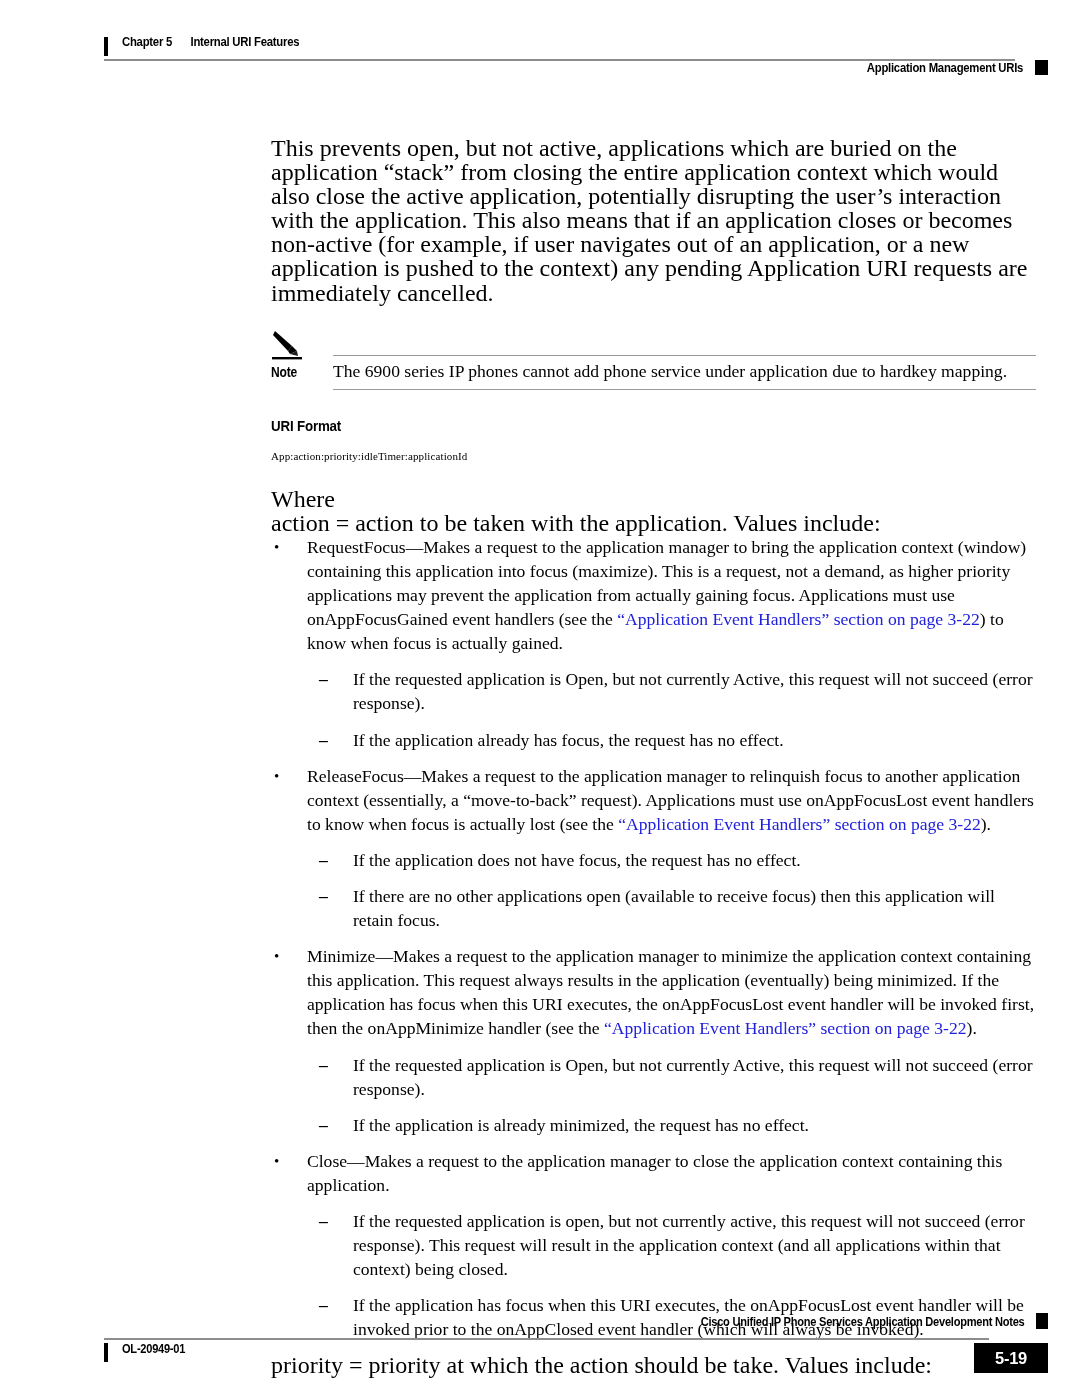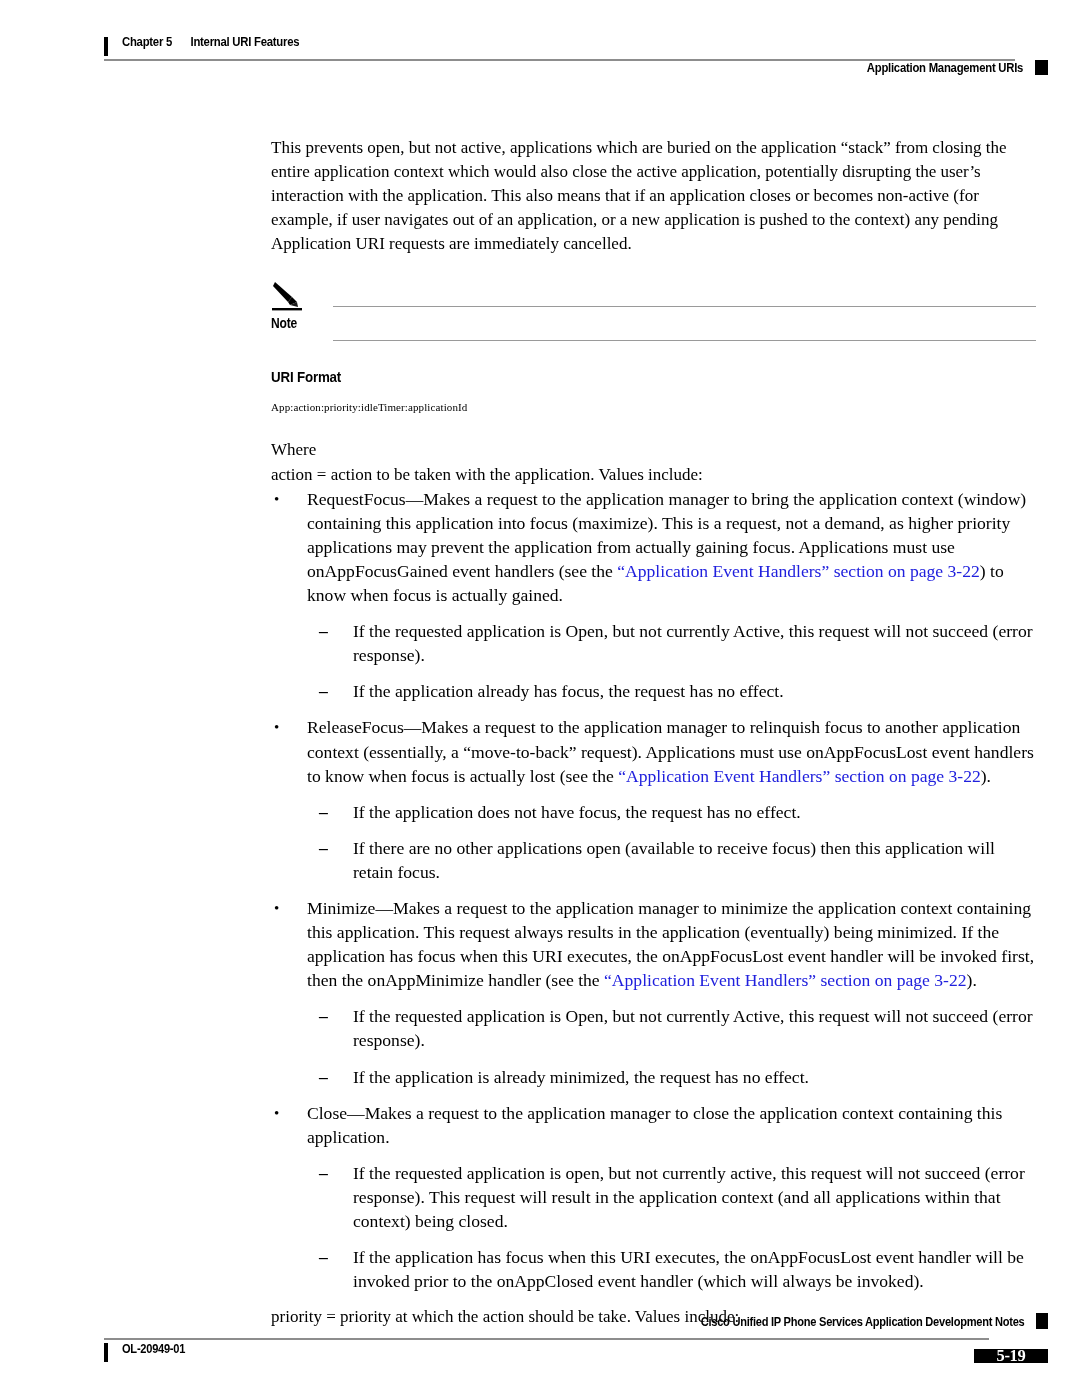--- a/index.html
+++ b/index.html
@@ -89,21 +89,21 @@
   
   .content {
     position: absolute;
     left: 253px;
     top: 136px;
     width: 765px;
   }
 
   p.para {
     margin: 0 0 0 0;
-    font-size: 17px;
+    font-size: 24px;
     line-height: 24.1px;
     text-align: left;
   }
 
   .blk { margin-bottom: 16px; }
 
   
   .note {
     position: relative;
     margin-top: 24px;
@@ -274,26 +274,26 @@
     font-weight: bold;
     font-size: 13.2px;
     letter-spacing: -0.3px;
     transform: scaleX(0.84);
     transform-origin: left center;
     white-space: nowrap;
   }
   .footer-pagenum {
     position: absolute;
     right: 0px;
-    top: 36px;
+    top: 30px;
     min-width: 74px;
-    height: 14px;
+    height: 30px;
     background: #000000;
     color: #ffffff;
-    font-family: Liberation Serif, serif;
+    font-family: Liberation Sans, sans-serif;
     font-weight: bold;
     font-size: 16.5px;
     display: flex;
     align-items: center;
     justify-content: center;
     letter-spacing: -0.3px;
   }
 </style>
 </head>
 <body>
@@ -322,20 +322,21 @@
           <g>
             <path d="M3 2 L20 17 L16 22 L1 6 Z" fill="#000000"></path>
             <path d="M20 17 L25 22 L18 25 L16 22 Z" fill="#000000"></path>
             <path d="M18 25 L25 22 L26 27 Z" fill="#1a1a1a"></path>
             <rect x="0" y="28" width="30" height="2.4" fill="#000000"></rect>
           </g>
         </svg>
       </span>
       <span class="note-label">Note</span>
       <div class="note-rule-top"></div>
+      <div class="note-text">The 6900 series IP phones cannot add phone service under application due to hardkey mapping.</div>
       <div class="note-rule-bottom"></div>
     </div>
 
     <h3 class="subhead">URI Format</h3>
     <p class="code">App:action:priority:idleTimer:applicationId</p>
 
     <p class="para gap-where">Where</p>
 
     <p class="para gap-action"><span class="bold">action</span><span> = action to be taken with the application. Values include:</span></p>
 

